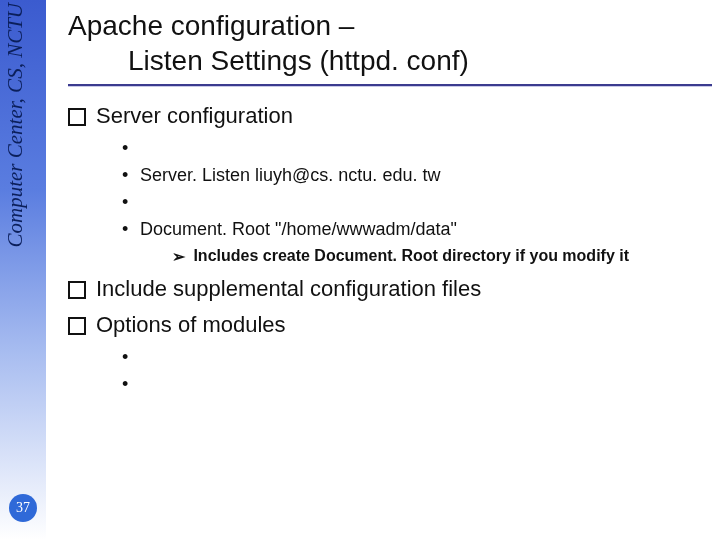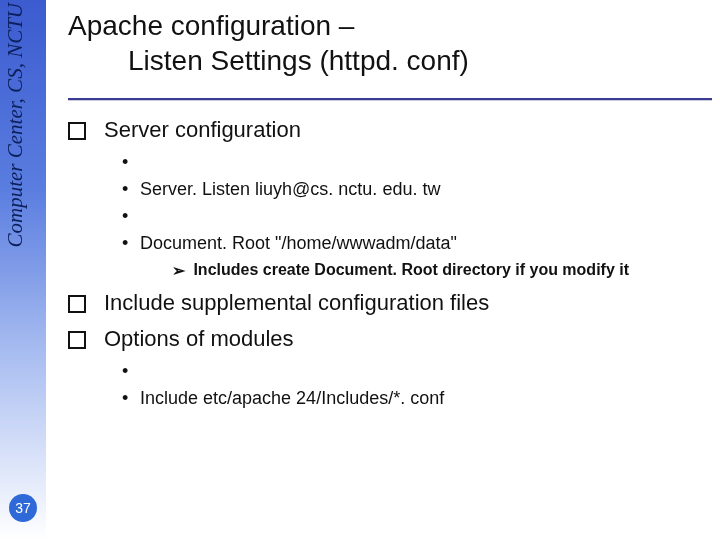--- a/index.html
+++ b/index.html
@@ -40,50 +40,51 @@
     bottom: 18px;
     width: 28px;
     height: 28px;
     background: #2f69d8;
     border-radius: 50%;
     color: #ffffff;
     font-size: 14px;
     display: flex;
     align-items: center;
     justify-content: center;
+    font-family: Liberation Serif, serif;
   }
   .content {
     position: absolute;
     left: 68px;
     top: 8px;
     right: 8px;
   }
   .title {
     font-size: 28px;
     font-weight: 400;
     color: #111111;
     line-height: 1.25;
-    margin-bottom: 20px;
+    margin-bottom: 6px;
   }
   .title .l2 {
     padding-left: 60px;
   }
   .hr {
     margin: 2px 0 16px 0;
     height: 0;
     border-top: 2px solid #3b3b8f;
     border-bottom: 1px solid #c9c9e8;
   }
   .bullet-q {
     font-size: 22px;
     color: #111;
     margin: 10px 0 6px 0;
     display: flex;
     align-items: flex-start;
-    gap: 18px;
+    gap: 10px;
   }
   .sq {
     display: inline-block;
     width: 14px;
     height: 14px;
     border: 2px solid #111;
     margin-top: 5px;
     flex: 0 0 auto;
   }
   .sub-list {
@@ -166,17 +167,16 @@
     <span class="sq"></span>
     <span>Options of modules</span>
   </div>
 
   <div class="sub-list">
     <div class="row">
       <span class="dot">•</span>
     </div>
     <div class="row">
       <span class="dot">•</span>
-      <span>Include etc/apache 24/Includes/*. conf</span>
     </div>
   </div>
 
 </div>
 
 </body></html>

